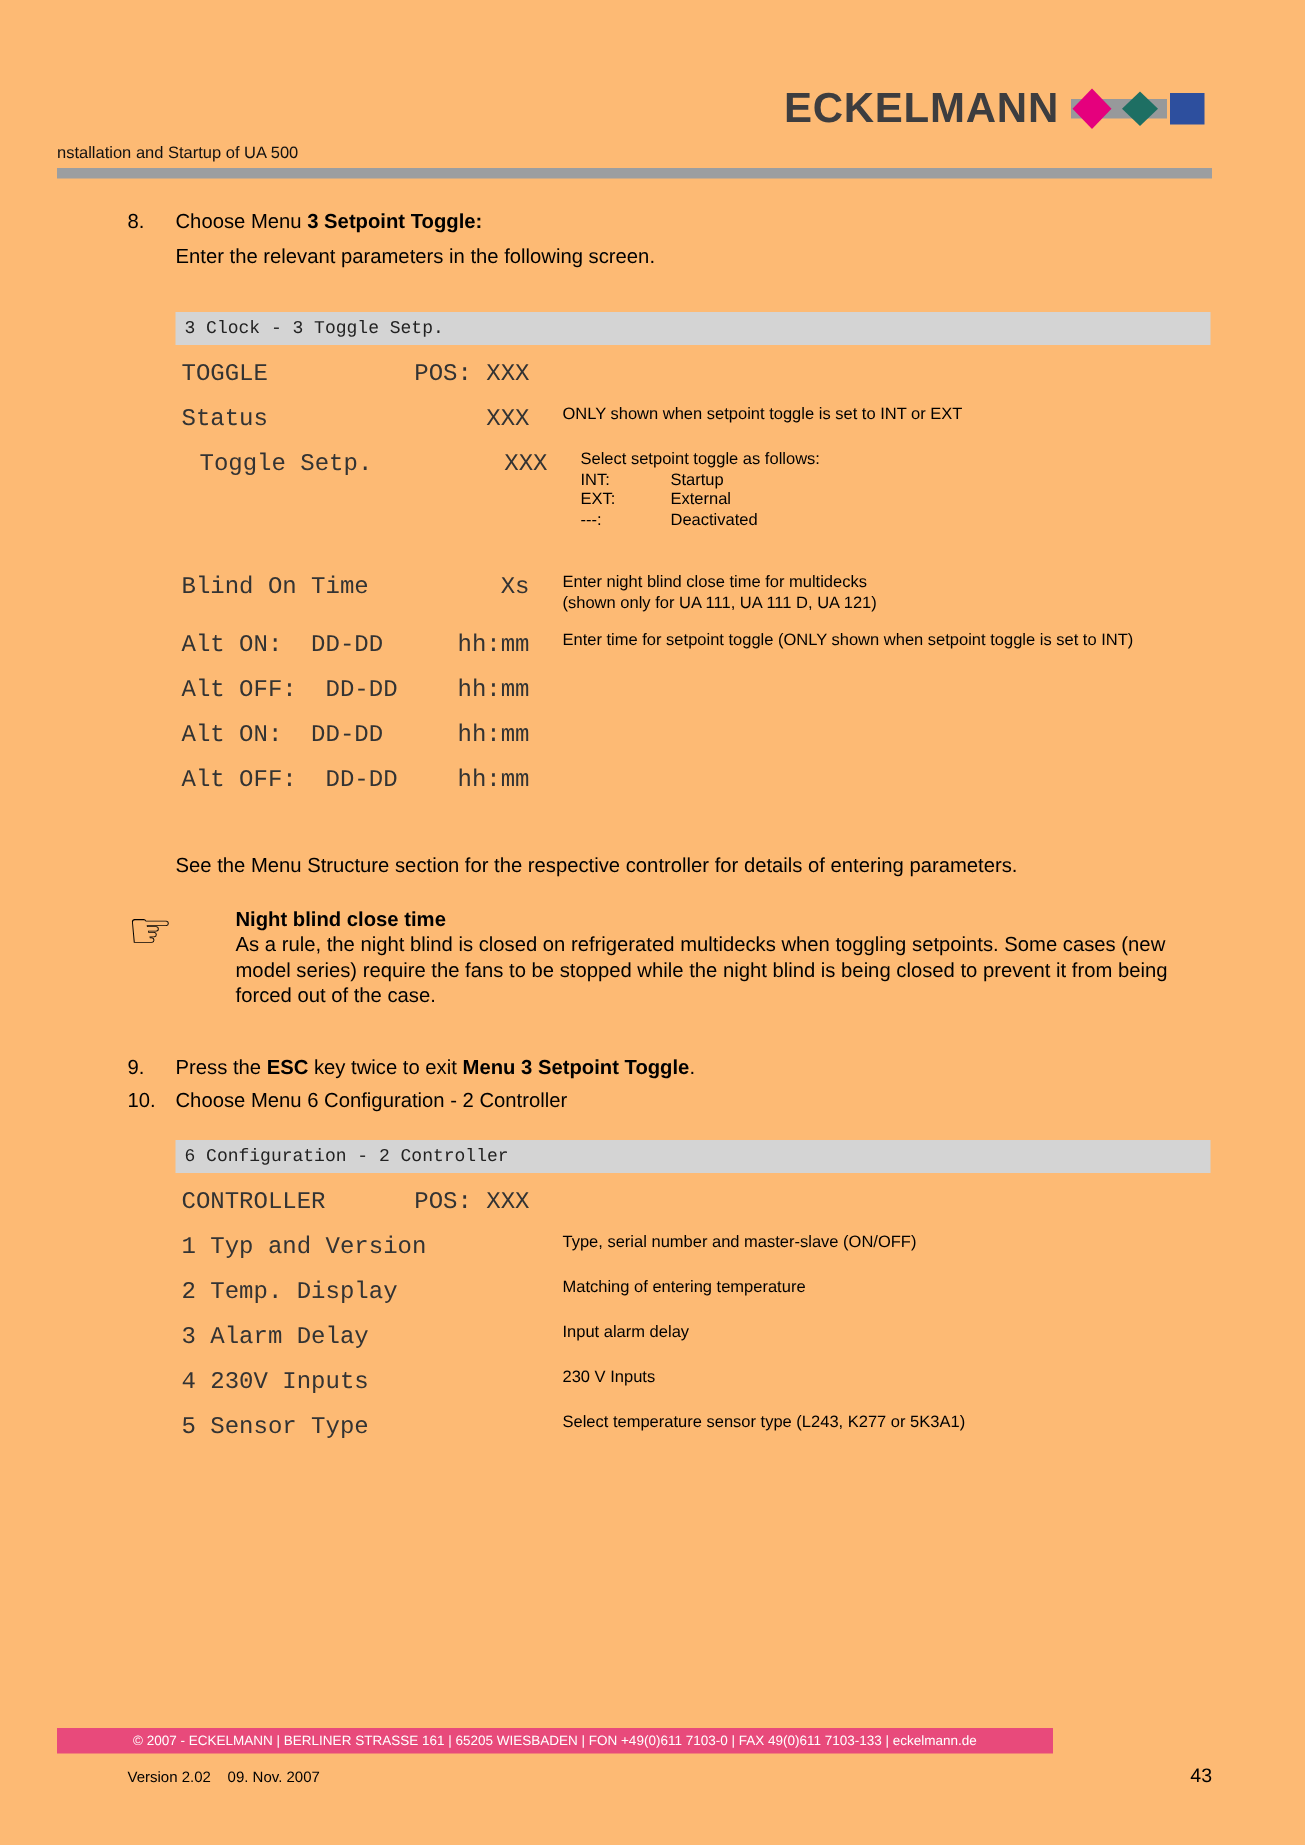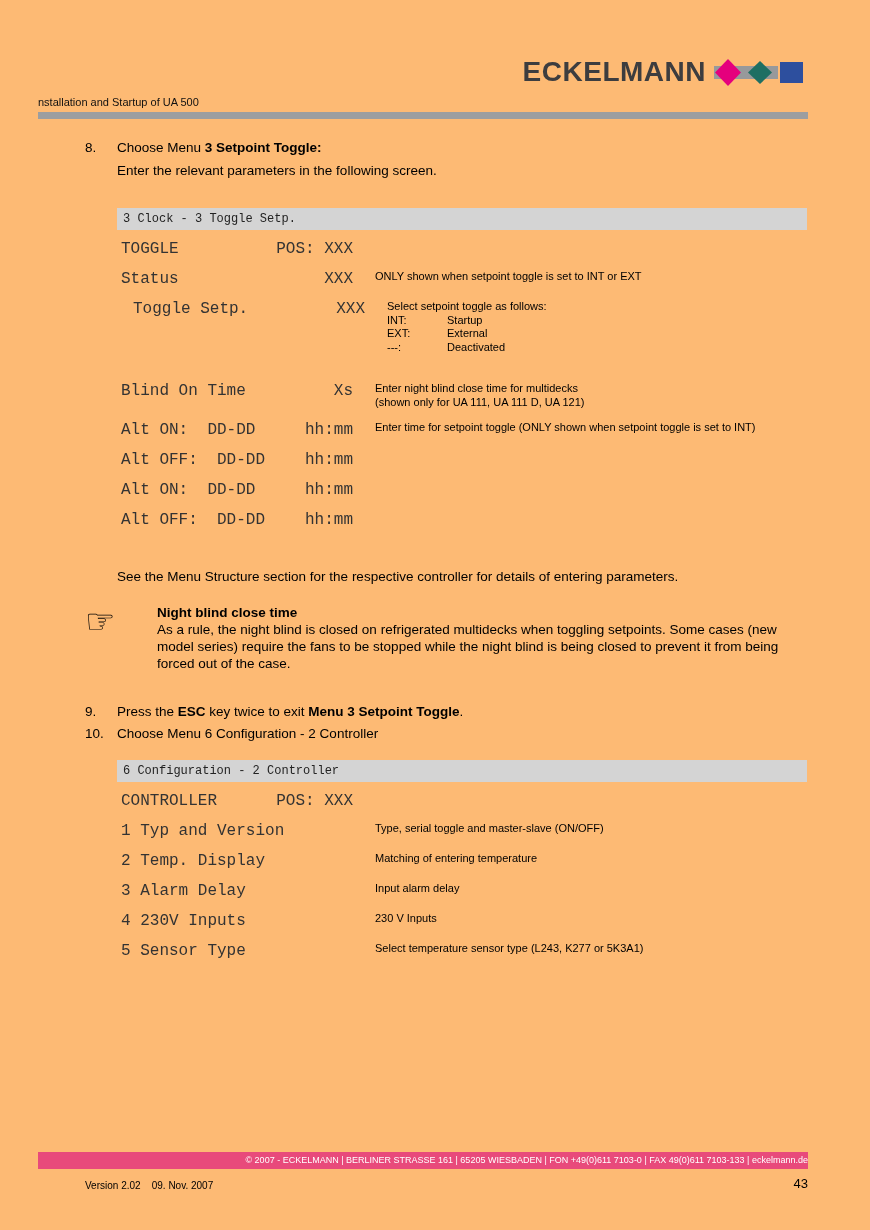--- a/index.html
+++ b/index.html
@@ -37,22 +37,22 @@
   
   .para { margin:28px 0 20px 32px; font-size:13.5px; }
   .hint { display:flex; margin-left:0; margin-bottom:32px; }
   .hint-icon { width:72px; flex:none; font-size:34px; line-height:30px; color:#000; padding-top:2px; }
   .hint-text { width:648px; font-size:13.5px; line-height:17px; }
   .hint-title { font-weight:bold; margin-bottom:0px; }
   .step9 { margin-bottom:7px; }
   .step10 { margin-bottom:19px; }
 
   
-  .footer-bar { position:absolute; left:38px; top:1152px; width:770px; height:17px;
-                background:#e84a7b; color:#ffffff; font-size:9px; text-align:right; line-height:17px; }
+  .footer-bar { position:absolute; left:38px; top:1152px; width:664px; height:17px;
+                background:#e84a7b; color:#ffffff; font-size:9px; text-align:center; line-height:17px; }
   .version { position:absolute; left:85px; top:1180px; font-size:10px; white-space:pre; }
   .page-num { position:absolute; right:62px; top:1176px; font-size:13px; }
 </style>
 </head>
 <body>
 
 <div class="page">
 
   <div class="logo">
     <span class="logo-text">ECKELMANN</span>
@@ -192,21 +192,21 @@
               <span>POS: XXX</span>
             </div>
           <div class="note"></div>
         </div>
 
         <div class="srow">
           <div class="pair">
               <span>1 Typ and Version</span>
               <span></span>
             </div>
-          <div class="note">Type, serial toggle and master-slave (ON/OFF)</div>
+          <div class="note">Type, serial number and master-slave (ON/OFF)</div>
         </div>
 
         <div class="srow">
           <div class="pair">
               <span>2 Temp. Display</span>
               <span></span>
             </div>
           <div class="note">Matching of entering temperature</div>
         </div>
 

